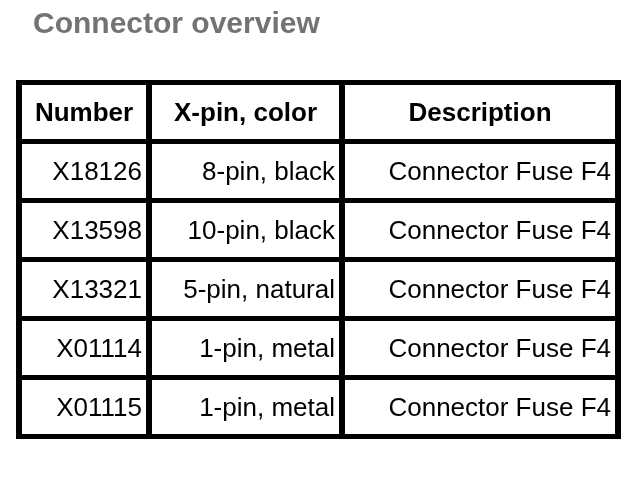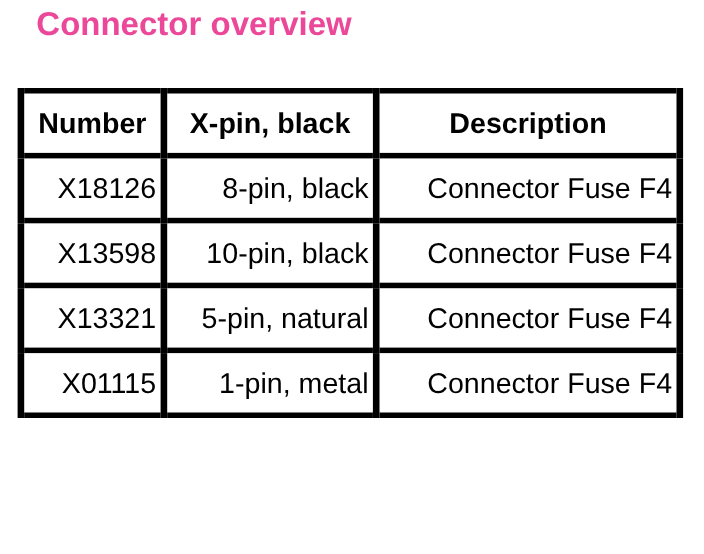--- a/index.html
+++ b/index.html
@@ -17,21 +17,21 @@
     color: #000000;
   }
   .page-title {
     position: absolute;
     left: 33px;
     top: 6px;
     margin: 0;
     font-size: 30px;
     line-height: 1.1;
     font-weight: bold;
-    color: #ec4899;
+    color: #737373;
     white-space: nowrap;
   }
   table.connector-table {
     position: absolute;
     left: 16px;
     top: 80px;
     border-collapse: collapse;
     table-layout: fixed;
     background: #ffffff;
   }
@@ -71,41 +71,46 @@
 
   <table class="connector-table">
     <colgroup>
       <col class="col-number">
       <col class="col-pin-color">
       <col class="col-description">
     </colgroup>
     <thead>
       <tr>
         <th>Number</th>
-        <th>X-pin, black</th>
+        <th>X-pin, color</th>
         <th>Description</th>
       </tr>
     </thead>
     <tbody>
       <tr>
         <td>X18126</td>
         <td>8-pin, black</td>
         <td>Connector Fuse F4</td>
       </tr>
       <tr>
         <td>X13598</td>
         <td>10-pin, black</td>
         <td>Connector Fuse F4</td>
       </tr>
       <tr>
         <td>X13321</td>
         <td>5-pin, natural</td>
         <td>Connector Fuse F4</td>
       </tr>
       <tr>
+        <td>X01114</td>
+        <td>1-pin, metal</td>
+        <td>Connector Fuse F4</td>
+      </tr>
+      <tr>
         <td>X01115</td>
         <td>1-pin, metal</td>
         <td>Connector Fuse F4</td>
       </tr>
     </tbody>
   </table>
 
 </div>
 
 </body></html>

